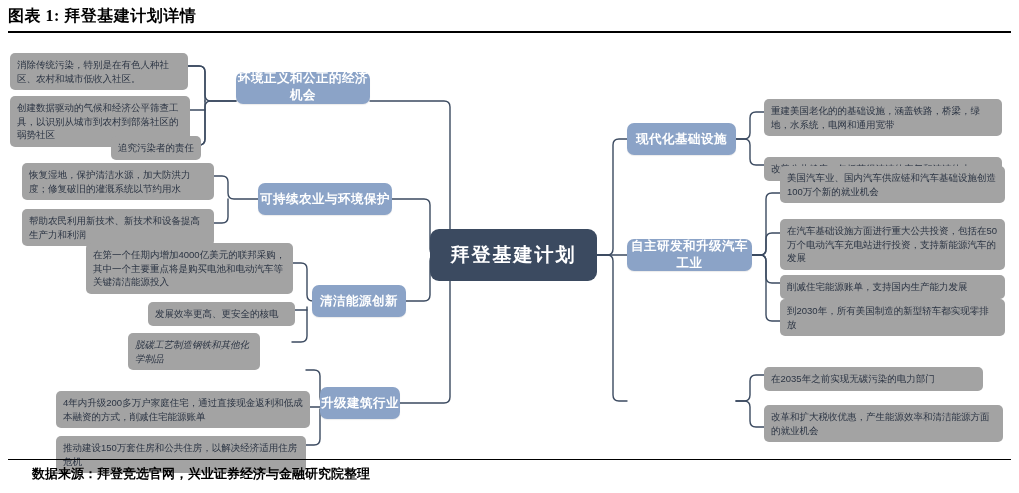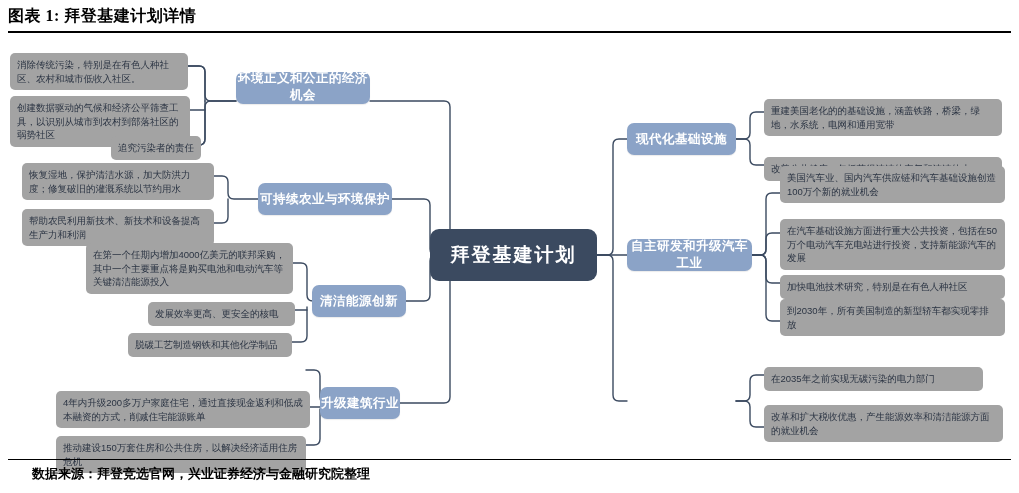--- a/index.html
+++ b/index.html
@@ -187,21 +187,21 @@
 
     <div class="leaf" style="left:10px; top:20px; width:178px;">消除传统污染，特别是在有色人种社区、农村和城市低收入社区。</div>
     <div class="leaf" style="left:10px; top:63px; width:180px;">创建数据驱动的气候和经济公平筛查工具，以识别从城市到农村到部落社区的弱势社区</div>
     <div class="leaf" style="left:111px; top:103px; width:90px;">追究污染者的责任</div>
 
     <div class="leaf" style="left:22px; top:130px; width:192px;">恢复湿地，保护清洁水源，加大防洪力度；修复破旧的灌溉系统以节约用水</div>
     <div class="leaf" style="left:22px; top:176px; width:192px;">帮助农民利用新技术、新技术和设备提高生产力和利润</div>
 
     <div class="leaf" style="left:86px; top:210px; width:207px;">在第一个任期内增加4000亿美元的联邦采购，其中一个主要重点将是购买电池和电动汽车等关键清洁能源投入</div>
     <div class="leaf" style="left:148px; top:269px; width:147px;">发展效率更高、更安全的核电</div>
-    <div class="leaf" style="left:128px; top:300px; width:164px;">脱碳工艺制造钢铁和其他化学制品</div>
+    <div class="leaf" style="left:128px; top:300px; width:132px;font-style:italic;">脱碳工艺制造钢铁和其他化学制品</div>
 
     <div class="leaf" style="left:56px; top:358px; width:254px;">4年内升级200多万户家庭住宅，通过直接现金返利和低成本融资的方式，削减住宅能源账单</div>
     <div class="leaf" style="left:56px; top:403px; width:250px;">推动建设150万套住房和公共住房，以解决经济适用住房危机</div>
 
     <div class="branch" style="left:236px; top:39px; width:134px; height:32px;align-items:flex-end;">
       <span>环境正义和公正的经济机会</span>
     </div>
     <div class="branch" style="left:258px; top:150px; width:134px; height:32px;">
       <span>可持续农业与环境保护</span>
     </div>
@@ -221,21 +221,21 @@
     </div>
     <div class="branch" style="left:627px; top:206px; width:125px; height:32px;">
       <span>自主研发和升级汽车工业</span>
     </div>
 
     <div class="leaf" style="left:764px; top:66px; width:238px;">重建美国老化的的基础设施，涵盖铁路，桥梁，绿地，水系统，电网和通用宽带</div>
     <div class="leaf" style="left:764px; top:124px; width:238px;">改善公共健康，包括获得清洁的空气和清洁的水</div>
 
     <div class="leaf" style="left:780px; top:133px; width:225px;">美国汽车业、国内汽车供应链和汽车基础设施创造100万个新的就业机会</div>
     <div class="leaf" style="left:780px; top:186px; width:225px;">在汽车基础设施方面进行重大公共投资，包括在50万个电动汽车充电站进行投资，支持新能源汽车的发展</div>
-    <div class="leaf" style="left:780px; top:242px; width:225px;">加快电池技术研究，特别是在有色人种社区</div>
+    <div class="leaf" style="left:780px; top:242px; width:225px;">削减住宅能源账单，支持国内生产能力发展</div>
     <div class="leaf" style="left:780px; top:266px; width:225px;">到2030年，所有美国制造的新型轿车都实现零排放</div>
 
     <div class="leaf" style="left:764px; top:334px; width:219px;">在2035年之前实现无碳污染的电力部门</div>
     <div class="leaf" style="left:764px; top:372px; width:239px;">改革和扩大税收优惠，产生能源效率和清洁能源方面的就业机会</div>
 
   </div>
 
   <div class="footer-rule"></div>
   <div class="footer-text">数据来源：拜登竞选官网，兴业证券经济与金融研究院整理</div>
 

